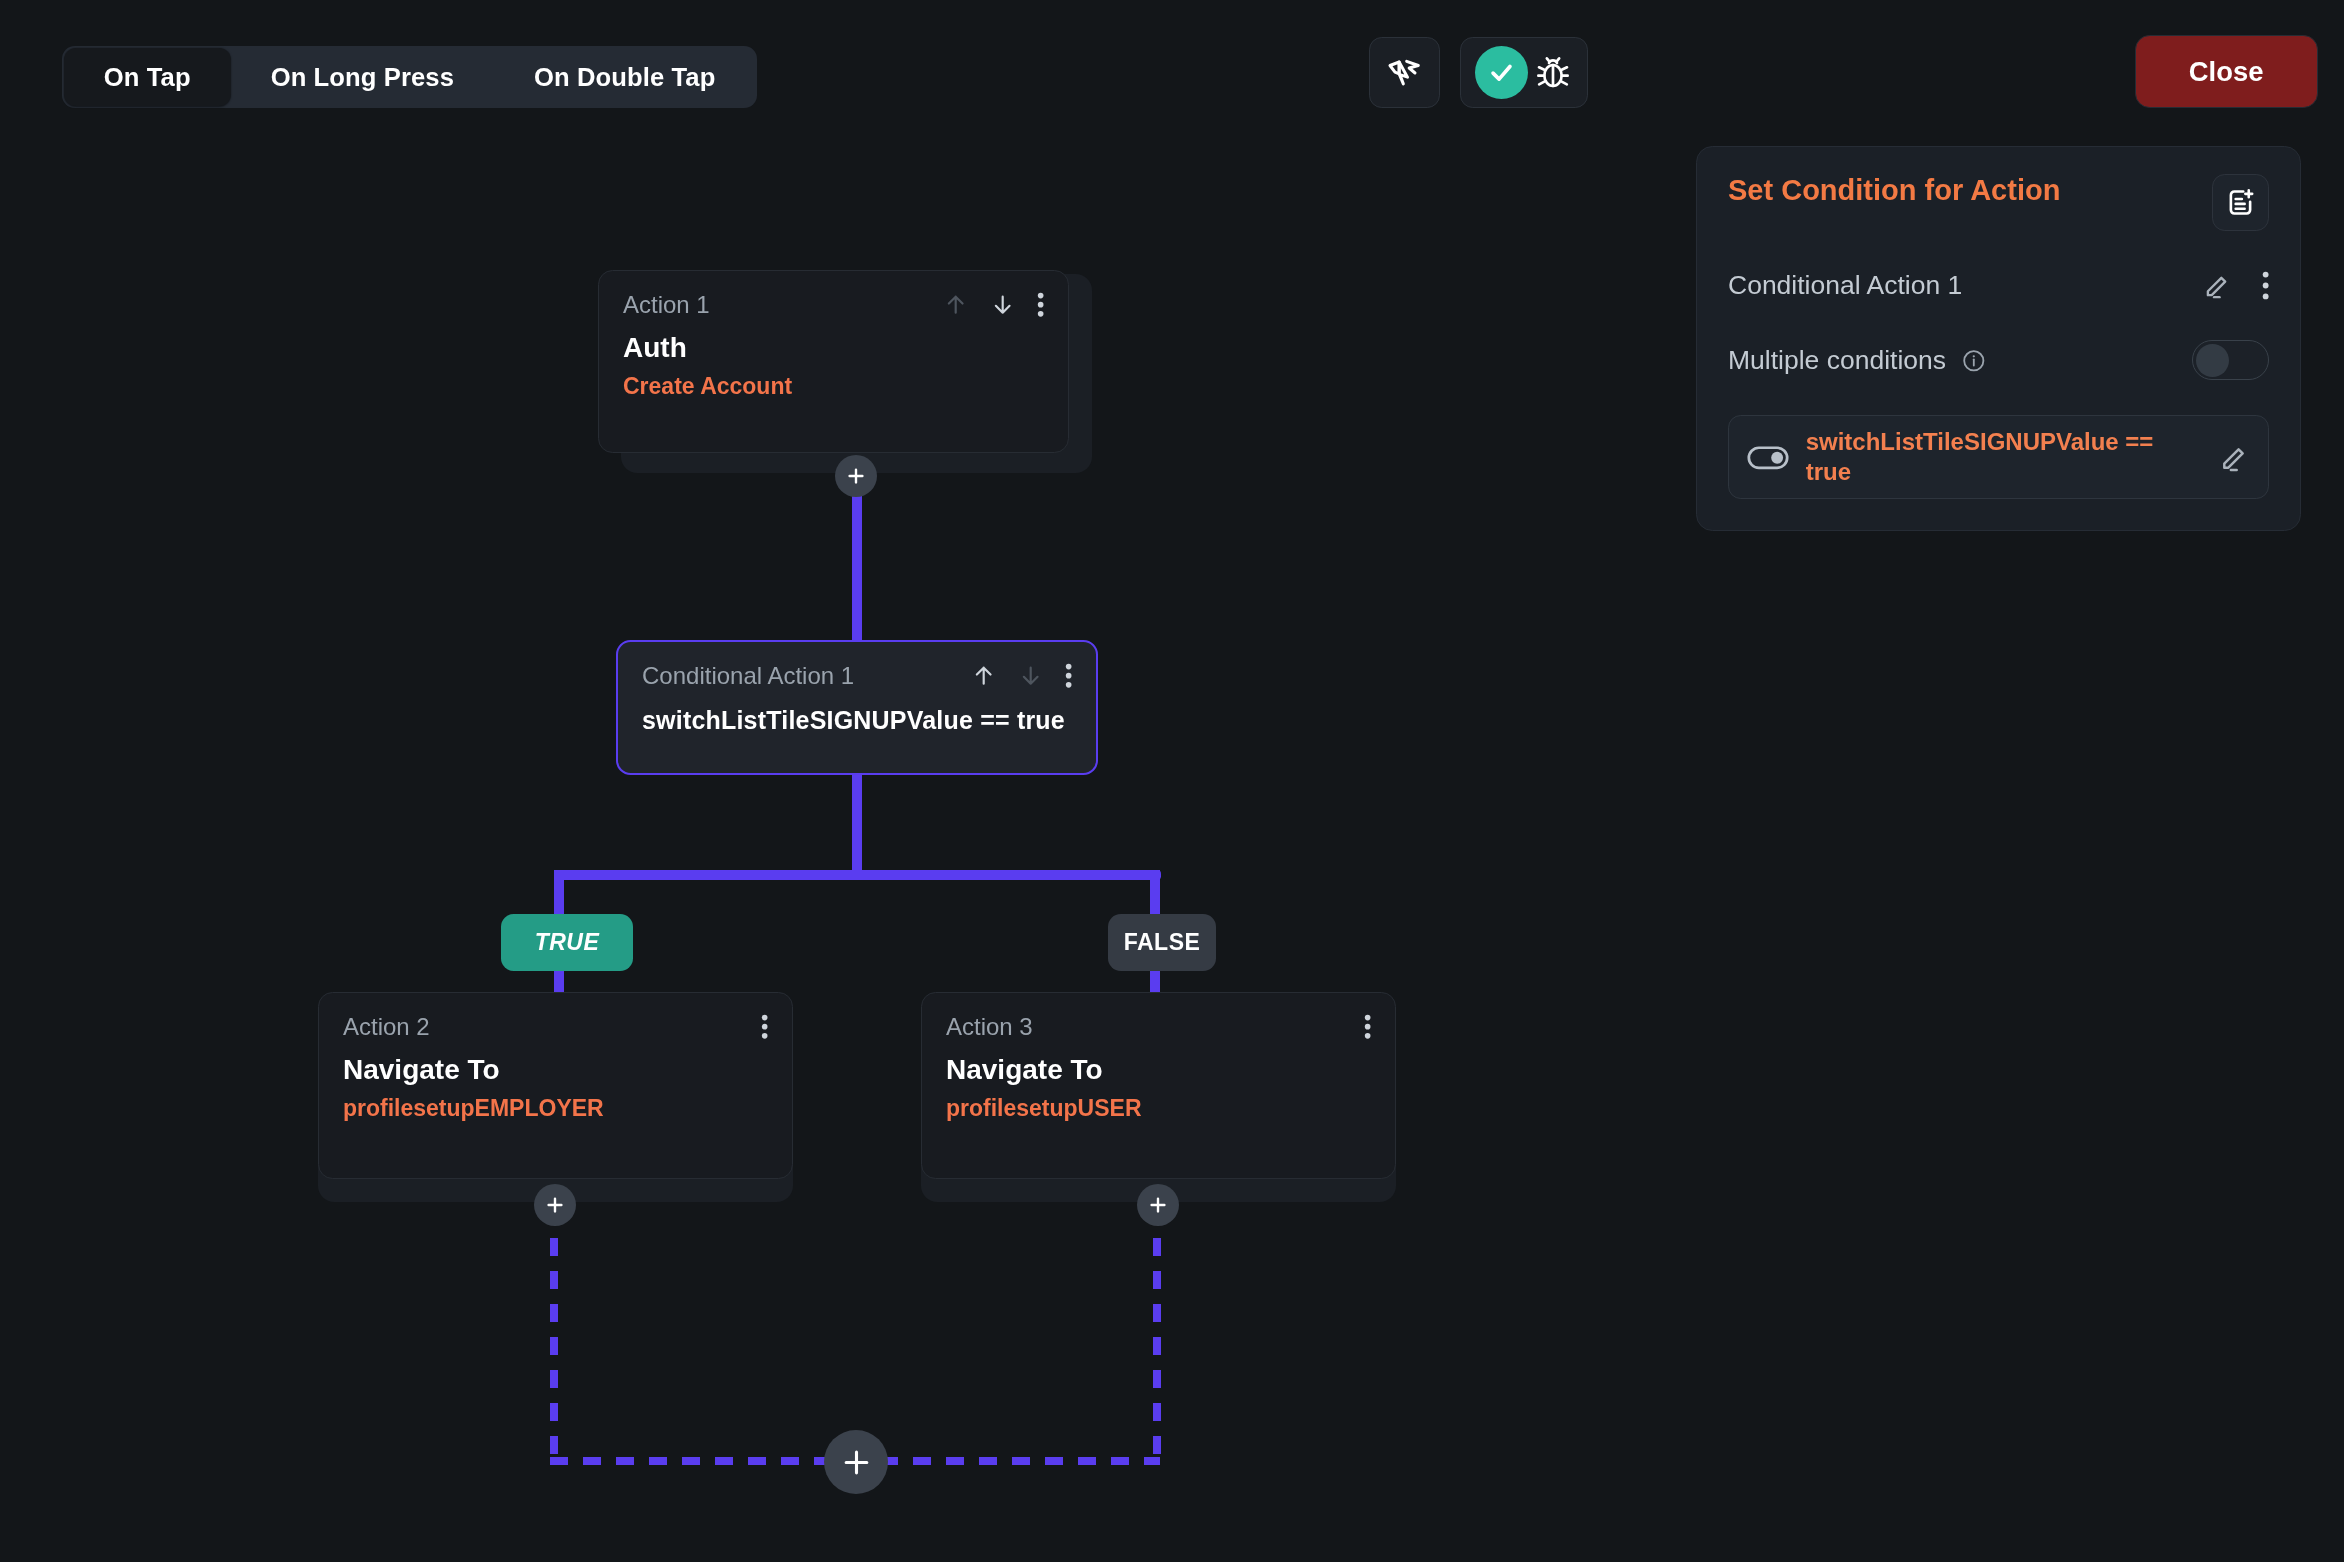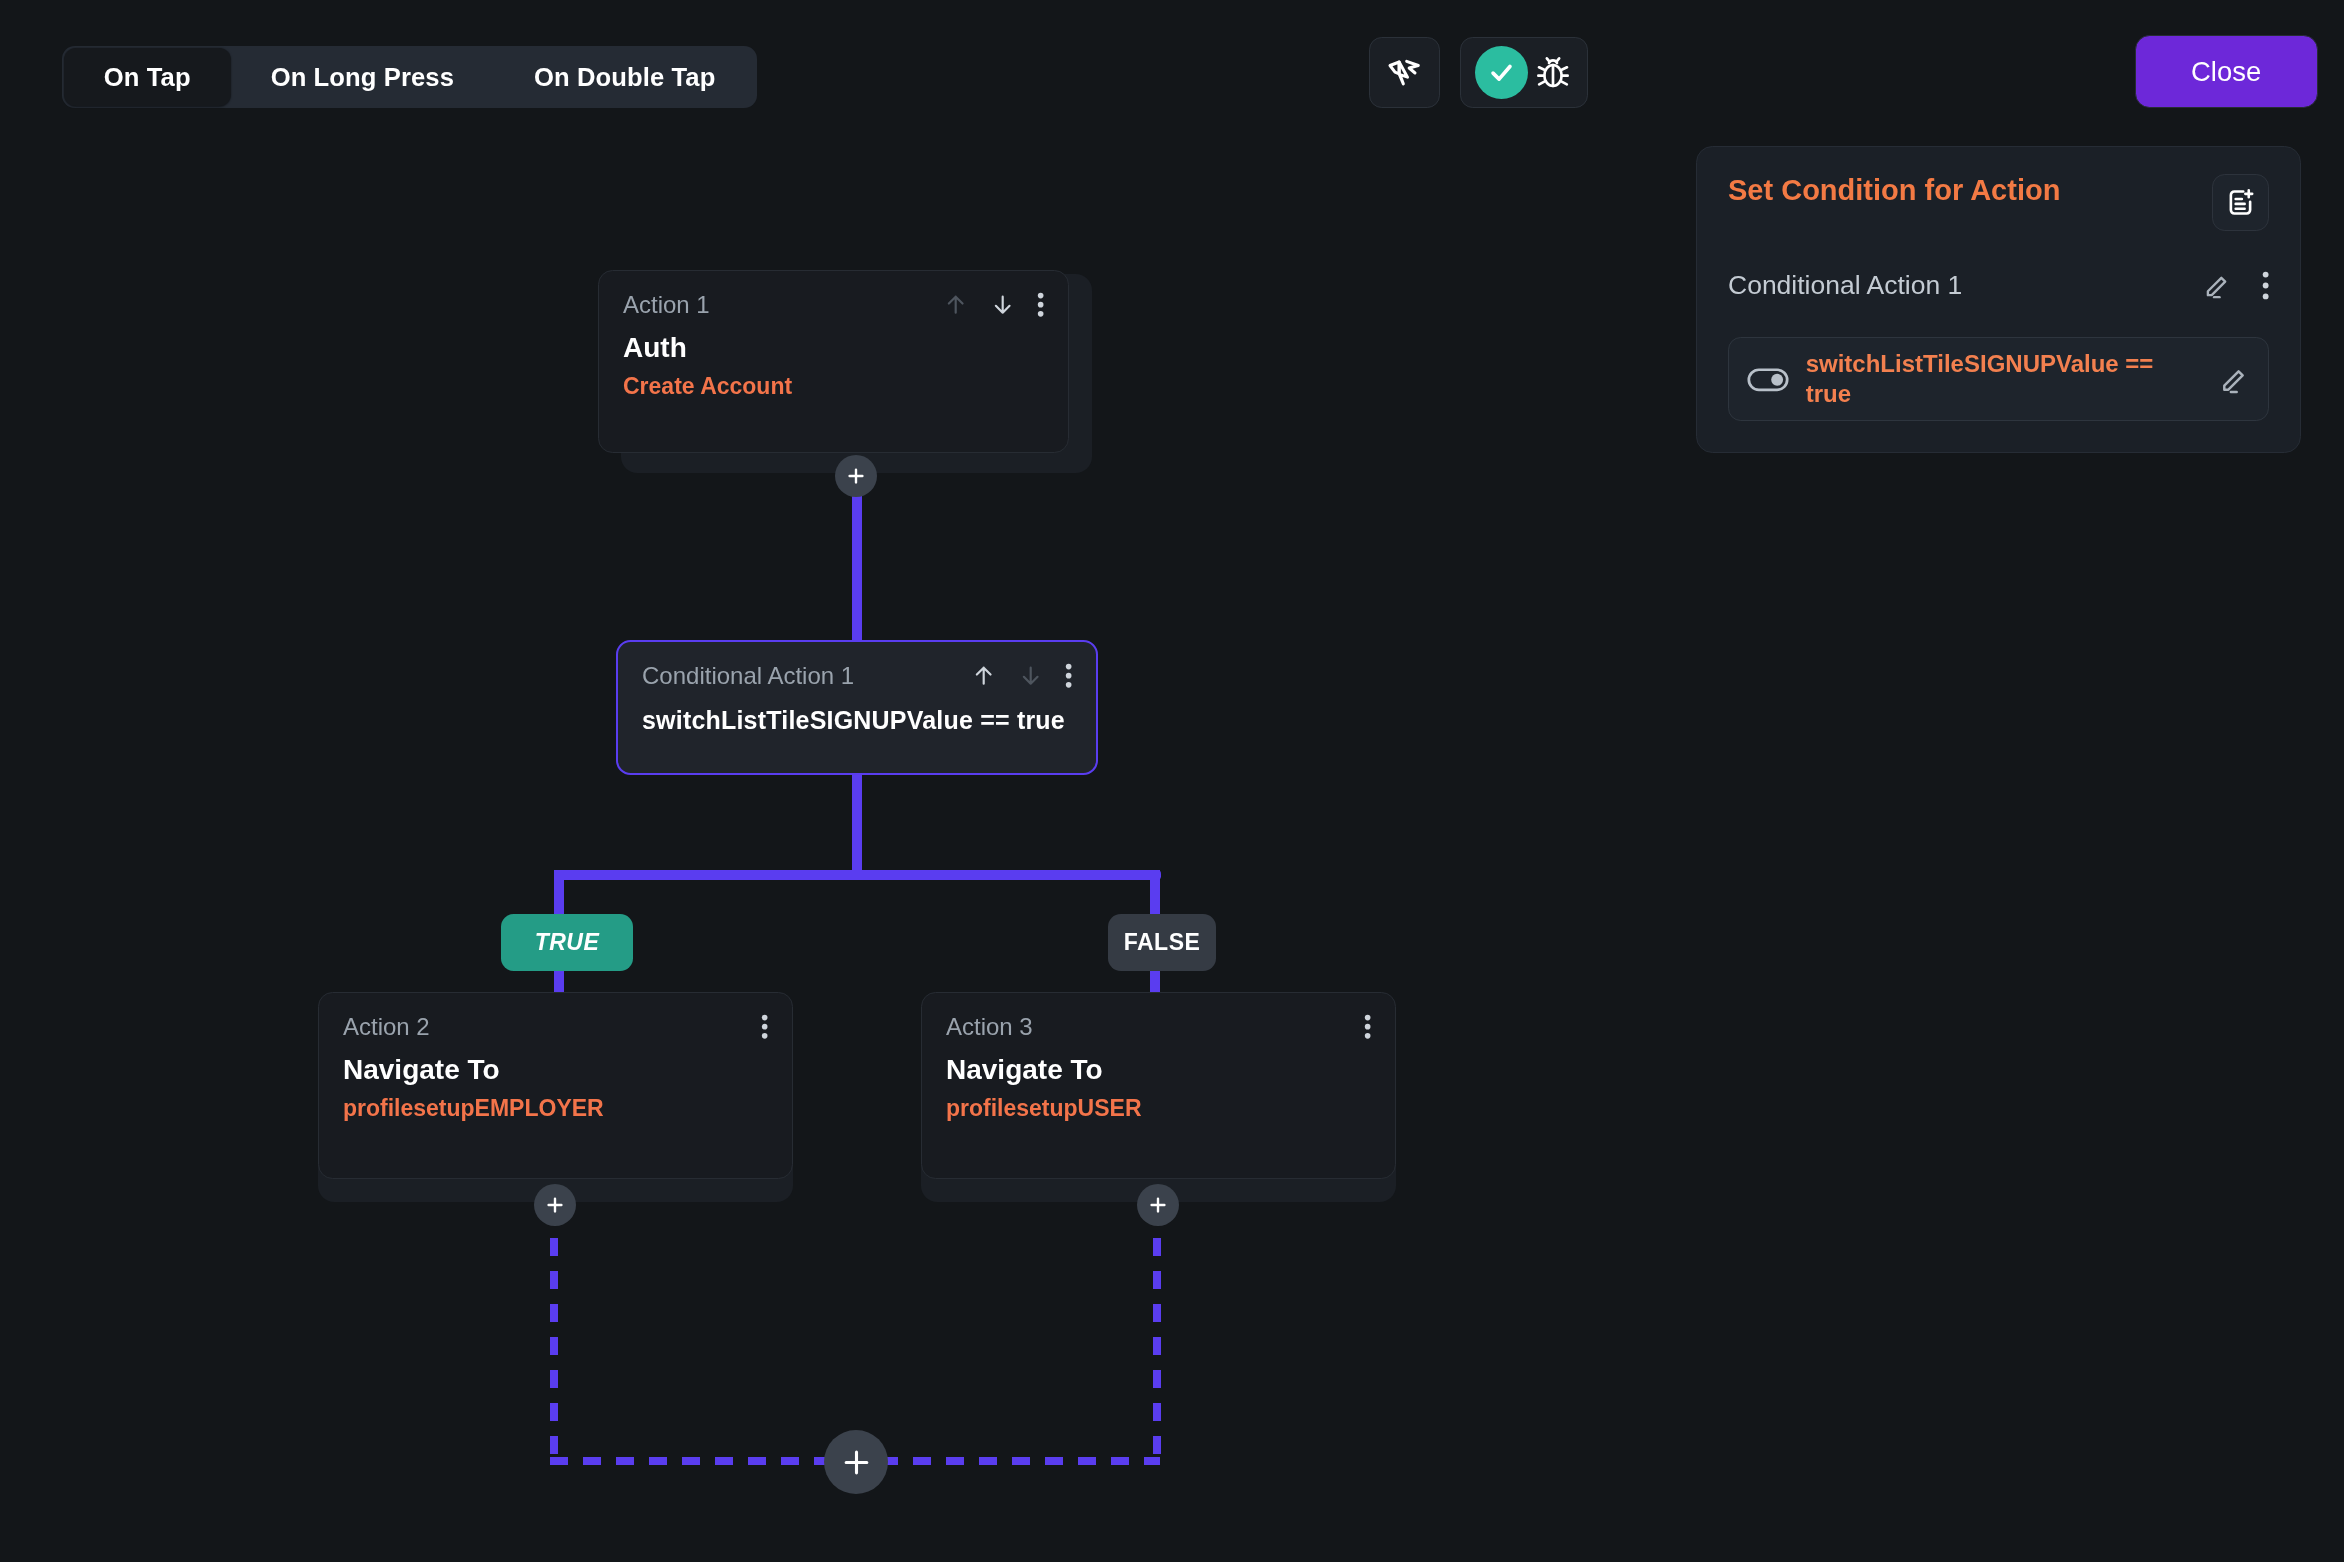--- a/index.html
+++ b/index.html
@@ -35,23 +35,23 @@
   .tool-pair   { left: 1460px; width: 128px; height: 71px; gap: 5.5px; }
 
   .check-pill {
     width: 53px; height: 53px; border-radius: 50%;
     background: #2bbda0; display:flex; align-items:center; justify-content:center;
   }
 
   .closebtn {
     position: absolute; right: 27.4px; top: 35px;
     width: 183px; height: 73px; border-radius: 14.6px;
-    background: #6d28d9; border: 0.9px solid #272c34;
+    background: #7f1d1d; border: 0.9px solid #272c34;
     display: flex; align-items: center; justify-content: center;
-    font-size: 27.4px; font-weight: 400; color: #fff; cursor: pointer;
+    font-size: 27.4px; font-weight: 700; color: #fff; cursor: pointer;
   }
 
   
   .canvas { position: absolute; inset: 0; }
 
   .wire { position: absolute; background: #5a3df0; }
   .wire-dash-v {
     position: absolute; width: 8.2px;
     background-image: linear-gradient(#5a3df0 55%, rgba(0,0,0,0) 0%);
     background-size: 8.2px 33px; background-repeat: repeat-y;
@@ -324,20 +324,33 @@
         <span class="icn">
           <svg width="7.3" height="31" viewBox="0 0 8 34" fill="#cfd5dc">
             <circle cx="4" cy="5" r="3.2"></circle>
               <circle cx="4" cy="17" r="3.2"></circle>
               <circle cx="4" cy="29" r="3.2"></circle>
           </svg>
         </span>
       </span>
     </div>
 
+    <div class="panel-row">
+      <span class="multi-left">
+        <span class="panel-row-label">Multiple conditions</span>
+        <span class="icn">
+          <svg width="25.6" height="25.6" viewBox="0 0 24 24" fill="none" stroke="#9aa3ad" stroke-width="1.7">
+            <circle cx="12" cy="12" r="9"></circle>
+            <path d="M12 10.6 V16.4" stroke-linecap="round"></path>
+            <circle cx="12" cy="7.8" r="1.05" fill="#9aa3ad" stroke="none"></circle>
+          </svg>
+        </span>
+      </span>
+      <span class="toggle-off"></span>
+    </div>
 
     <div class="cond-chip">
       <span class="icn">
         <svg width="42" height="25.6" viewBox="0 0 46 28" fill="none">
           <rect x="2" y="3" width="42" height="22" rx="11" stroke="#b8c0c9" stroke-width="3"></rect>
           <circle cx="33" cy="14" r="6.5" fill="#b8c0c9"></circle>
         </svg>
       </span>
       <span class="cond-chip-text">switchListTileSIGNUPValue  ==  true</span>
       <span class="icn">

